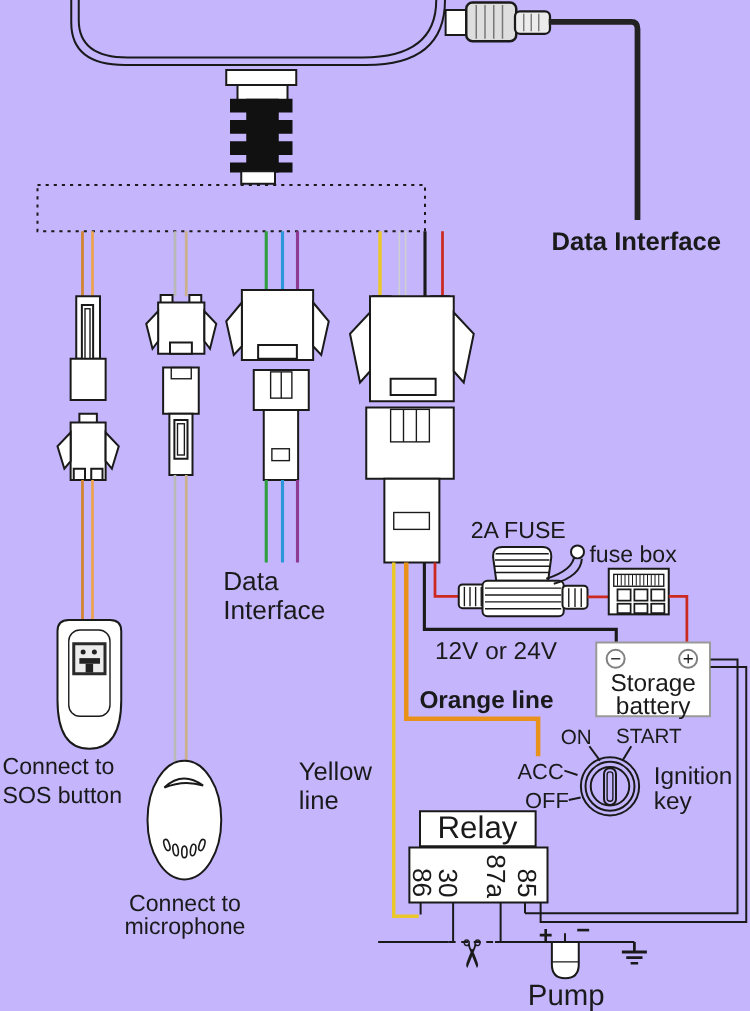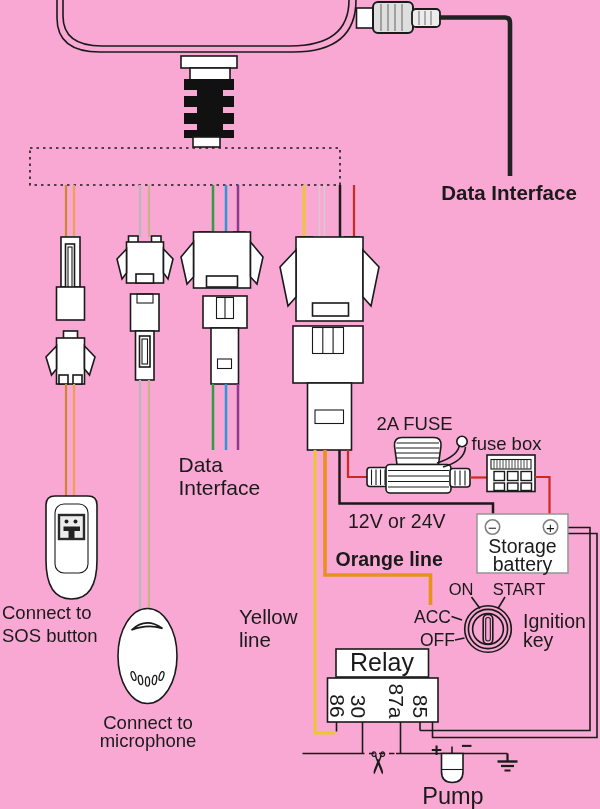--- a/index.html
+++ b/index.html
@@ -1,16 +1,16 @@
 <!DOCTYPE html>
 <html style="--orange_dark: #d0842f; --orange_light: #eca24e; --gray_wire: #b9b9b9; --tan_wire: #c9b18c; --green_wire: #2f9e41; --blue_wire: #2b96d8; --purple_wire: #8f3a92; --yellow_wire: #eac72b; --black_wire: #1a1a1a; --red_wire: #cc2a20; --orange_line: #e8921c;"><head>
 <meta charset="utf-8">
 <style>
   html,body{margin:0;padding:0;background:#ffffff;}
-  .stage{width:600px;height:809px;position:relative;background:#f9a8d4;overflow:hidden;}
+  .stage{width:600px;height:809px;position:relative;background:#c4b5fd;overflow:hidden;}
   text{font-family:"Liberation Sans", sans-serif;fill:#1a1a1a;}
   .ln{stroke:#1a1a1a;fill:none;stroke-width:1.6;}
   .fw{fill:#ffffff;stroke:#1a1a1a;stroke-width:1.6;}
   .thin{stroke:#1a1a1a;stroke-width:1.1;fill:none;}
   .wire{fill:none;stroke-linecap:butt;}
   .w-orange1{stroke:var(--orange_dark);stroke-width:2.2;}
   .w-orange2{stroke:var(--orange_light);stroke-width:2.2;}
   .w-gray{stroke:var(--gray_wire);stroke-width:2.2;}
   .w-tan{stroke:var(--tan_wire);stroke-width:2.2;}
   .w-green{stroke:var(--green_wire);stroke-width:2.5;}

